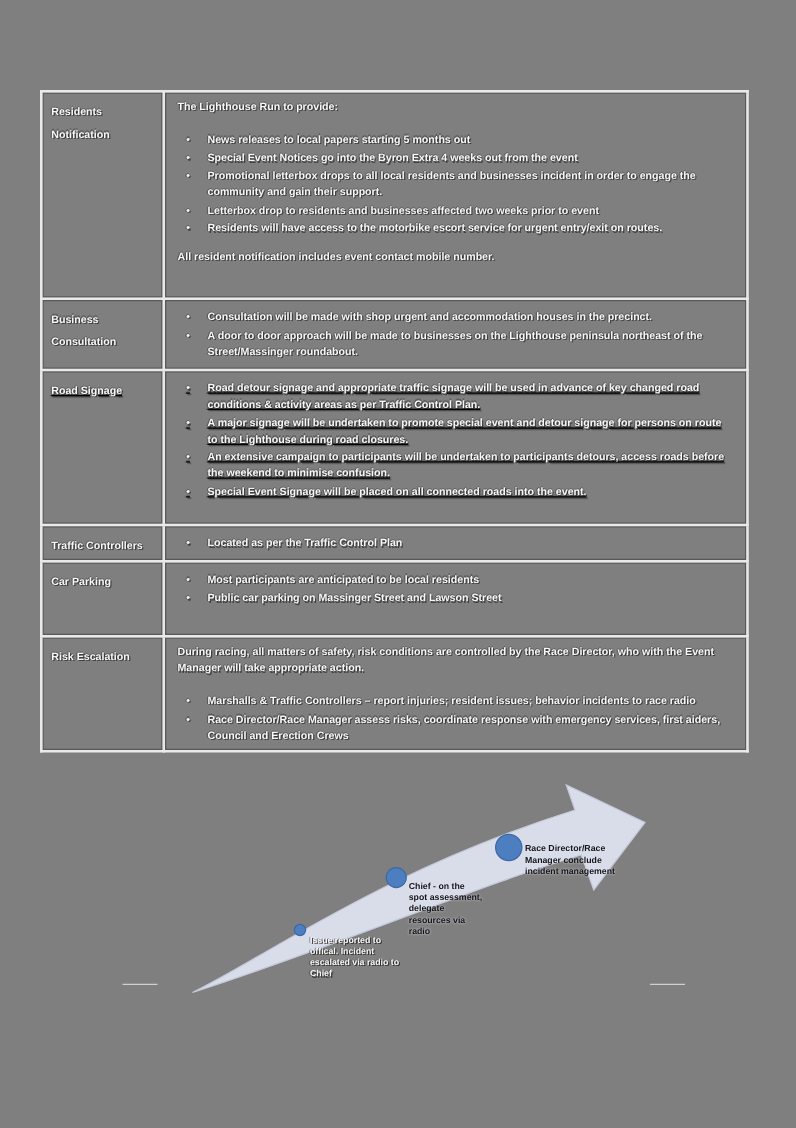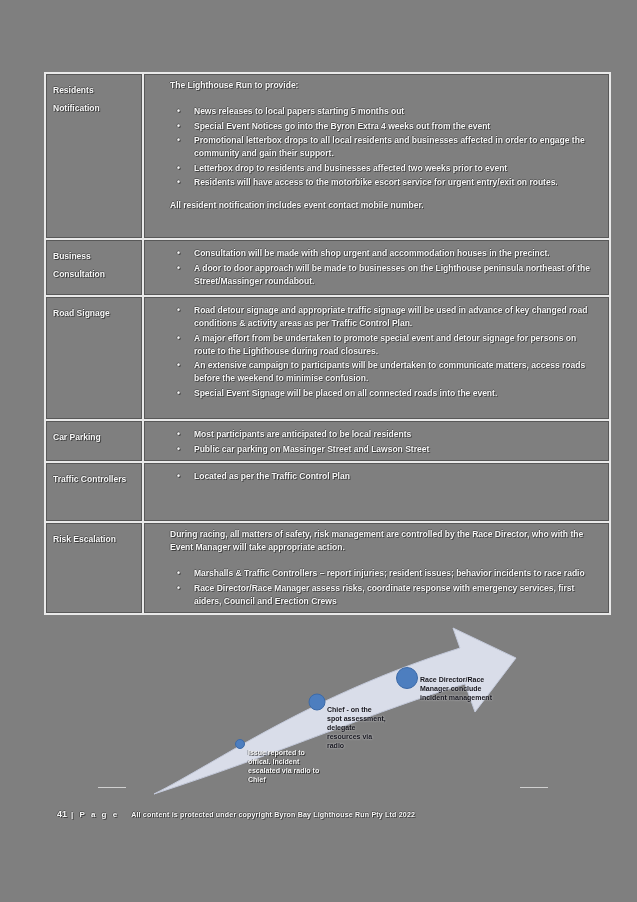--- a/index.html
+++ b/index.html
@@ -6,50 +6,50 @@
   body{
     width:637px;height:902px;
     background:#7f7f7f;
     font-family:"Liberation Sans",sans-serif;
     position:relative;overflow:hidden;
   }
   .page{position:absolute;inset:0;}
 
   
   .doc-table{
-    position:absolute;left:44px;top:72px;width:567px;
+    position:absolute;left:32px;top:72px;width:567px;
     border-collapse:collapse;table-layout:fixed;
   }
   .doc-table td{
     border:2px solid #e9e9e9;
     box-shadow:inset 0 0 0 1px rgba(35,35,35,.42);
     vertical-align:top;
   }
   .label-cell{width:85px;padding:5px 4px 4px 7px;}
-  .content-cell{padding:5px 8px 4px 26px;}
+  .content-cell{padding:5px 8px 4px 10px;}
 
   
   .t{
     color:#f7f7f7;font-weight:700;font-size:8.5px;line-height:13px;
     text-shadow:1px 1px 0 rgba(25,25,25,.6),
                 -1px 0 0 rgba(25,25,25,.35),
                 0 -1px 0 rgba(25,25,25,.35);
   }
   .intro{margin:0;}
   .bullets{margin-top:2px;}
   .intro + .bullets{margin-top:13px;}
   .bullet-line{display:flex;margin:0 0 1.5px 0;}
   .bullet-mark{flex:none;width:17px;padding-left:7px;}
   .bullet-text{flex:1;padding-right:2px;}
   .outro{margin:10px 0 15px 0;}
 
   
   .doc-table tr:nth-child(1){height:166px;}
   .doc-table tr:nth-child(2){height:57px;margin-top:12px;}
-  .doc-table tr:nth-child(3){height:124px;}
+  .doc-table tr:nth-child(3){height:124px;text-decoration:underline;}
   .doc-table tr:nth-child(4){height:29px;}
   .doc-table tr:nth-child(5){height:60px;}
   .doc-table tr:nth-child(6){height:22px;}
   .doc-table tr:nth-child(7){height:275px;}
 
   
   .diagram{position:absolute;left:148px;top:622px;width:400px;height:185px;}
   .diagram svg{position:absolute;inset:0;}
   .node-label{
     position:absolute;font-weight:700;font-size:7px;line-height:9px;
@@ -94,21 +94,21 @@
               <div class="bullet-line">
                 <span class="bullet-mark t">•</span>
                 <span class="bullet-text t">News releases to local papers starting 5 months out</span>
               </div>
               <div class="bullet-line">
                 <span class="bullet-mark t">•</span>
                 <span class="bullet-text t">Special Event Notices go into the Byron Extra 4 weeks out from the event</span>
               </div>
               <div class="bullet-line">
                 <span class="bullet-mark t">•</span>
-                <span class="bullet-text t">Promotional letterbox drops to all local residents and businesses affected in order to engage the community and gain their support.</span>
+                <span class="bullet-text t">Promotional letterbox drops to all local residents and businesses incident in order to engage the community and gain their support.</span>
               </div>
               <div class="bullet-line">
                 <span class="bullet-mark t">•</span>
                 <span class="bullet-text t">Letterbox drop to residents and businesses affected two weeks prior to event</span>
               </div>
               <div class="bullet-line">
                 <span class="bullet-mark t">•</span>
                 <span class="bullet-text t">Residents will have access to the motorbike escort service for urgent entry/exit on routes.</span>
               </div>
             </div>
@@ -142,78 +142,78 @@
       </td>
       <td class="content-cell">
 
         <div class="bullets">
               <div class="bullet-line">
                 <span class="bullet-mark t">•</span>
                 <span class="bullet-text t">Road detour signage and appropriate traffic signage will be used in advance of key changed road conditions &amp; activity areas as per Traffic Control Plan.</span>
               </div>
               <div class="bullet-line">
                 <span class="bullet-mark t">•</span>
-                <span class="bullet-text t">A major effort from be undertaken to promote special event and detour signage for persons on route to the Lighthouse during road closures.</span>
-              </div>
-              <div class="bullet-line">
-                <span class="bullet-mark t">•</span>
-                <span class="bullet-text t">An extensive campaign to participants will be undertaken to communicate matters, access roads before the weekend to minimise confusion.</span>
+                <span class="bullet-text t">A major signage will be undertaken to promote special event and detour signage for persons on route to the Lighthouse during road closures.</span>
+              </div>
+              <div class="bullet-line">
+                <span class="bullet-mark t">•</span>
+                <span class="bullet-text t">An extensive campaign to participants will be undertaken to participants detours, access roads before the weekend to minimise confusion.</span>
               </div>
               <div class="bullet-line">
                 <span class="bullet-mark t">•</span>
                 <span class="bullet-text t">Special Event Signage will be placed on all connected roads into the event.</span>
               </div>
             </div>
 
       </td>
     </tr>
 
     <tr>
       <td class="label-cell">
+        <span class="t">Traffic Controllers</span>
+      </td>
+      <td class="content-cell">
+
+        <div class="bullets">
+              <div class="bullet-line">
+                <span class="bullet-mark t">•</span>
+                <span class="bullet-text t">Located as per the Traffic Control Plan</span>
+              </div>
+            </div>
+
+      </td>
+    </tr>
+
+    <tr>
+      <td class="label-cell">
         <span class="t">Car Parking</span>
       </td>
       <td class="content-cell">
 
         <div class="bullets">
               <div class="bullet-line">
                 <span class="bullet-mark t">•</span>
                 <span class="bullet-text t">Most participants are anticipated to be local residents</span>
               </div>
               <div class="bullet-line">
                 <span class="bullet-mark t">•</span>
                 <span class="bullet-text t">Public car parking on Massinger Street and Lawson Street</span>
               </div>
             </div>
 
       </td>
     </tr>
 
-    <tr>
-      <td class="label-cell">
-        <span class="t">Traffic Controllers</span>
-      </td>
-      <td class="content-cell">
-
-        <div class="bullets">
-              <div class="bullet-line">
-                <span class="bullet-mark t">•</span>
-                <span class="bullet-text t">Located as per the Traffic Control Plan</span>
-              </div>
-            </div>
-
-      </td>
-    </tr>
-
 
     <tr>
       <td class="label-cell">
         <span class="t">Risk Escalation</span>
       </td>
       <td class="content-cell">
-        <p class="intro t">During racing, all matters of safety, risk management are controlled by the Race Director, who with the Event Manager will take appropriate action.</p>
+        <p class="intro t">During racing, all matters of safety, risk conditions are controlled by the Race Director, who with the Event Manager will take appropriate action.</p>
         <div class="bullets">
               <div class="bullet-line">
                 <span class="bullet-mark t">•</span>
                 <span class="bullet-text t">Marshalls &amp; Traffic Controllers – report injuries; resident issues; behavior incidents to race radio</span>
               </div>
               <div class="bullet-line">
                 <span class="bullet-mark t">•</span>
                 <span class="bullet-text t">Race Director/Race Manager assess risks, coordinate response with emergency services, first aiders, Council and Erection Crews</span>
               </div>
             </div>
@@ -231,19 +231,14 @@
       <circle cx="259" cy="56" r="10.5" fill="#4d7ebf" stroke="#3c6aa8" stroke-width="1"></circle>
     </svg>
     <div class="node-label light nl-1">Issue reported to offical. Incident escalated via radio to Chief</div>
     <div class="node-label dark nl-2">Chief - on the spot assessment, delegate resources via radio</div>
     <div class="node-label dark nl-3">Race Director/Race Manager conclude incident management</div>
   </div>
 
   <div class="tick tick-left"></div>
   <div class="tick tick-right"></div>
 
-  <div class="footer">
-    <span class="t page-num">41</span>
-    <span class="t page-word">| P a g e</span>
-    <span class="t copyright">All content is protected under copyright Byron Bay Lighthouse Run Pty Ltd 2022</span>
-  </div>
 
 </div>
 
 </body></html>

